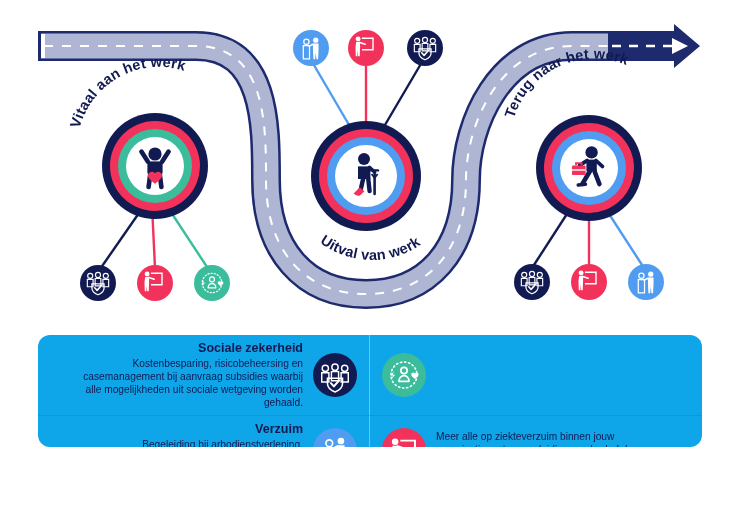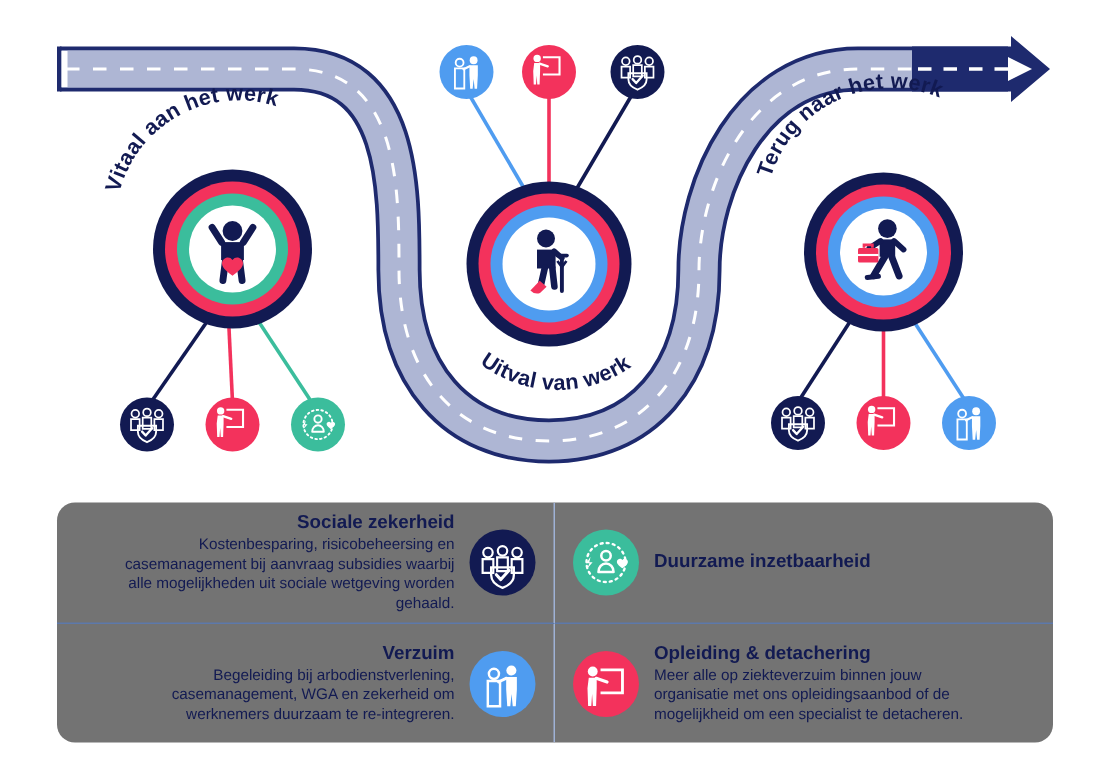--- a/index.html
+++ b/index.html
@@ -35,22 +35,22 @@
     fill: #121a52;
     letter-spacing: .2px;
   }
 
   
   #service-panel {
     position: absolute;
     left: 38px;
     top: 335px;
     width: 664px;
-    height: 160px;
-    background: #737373;
+    height: 112px;
+    background: #0ea5e9;
     border-radius: 12px;
     display: grid;
     grid-template-columns: 1fr 1fr;
     grid-template-rows: 1fr 1fr;
     box-sizing: border-box;
     overflow: hidden;
   }
   .svc-cell {
     display: flex;
     align-items: center;
@@ -342,21 +342,20 @@
         <g transform="scale(1.05)">
           <circle cx="0" cy="0" r="12.4" fill="none" stroke="#fff" stroke-width="1.5" stroke-dasharray="1.3 2.6" stroke-linecap="round"></circle>
           <circle cx="0" cy="-4.3" r="3" fill="none" stroke="#fff" stroke-width="1.6"></circle>
           <path d="M -4.8 6 a 4.8 5.4 0 0 1 9.6 0 z" fill="none" stroke="#fff" stroke-width="1.6" stroke-linejoin="round"></path>
           <path d="M -9.8 -3.6 l -2.8 4 h 2.1 l -1.5 3.6 l 3.5 -4.2 h -2.1 z" fill="#fff"></path>
           <path d="M 10.4 -1.6 c -1.1 -1.7 -3.5 -0.6 -3.5 1.1 c 0 1.7 2.2 3.1 3.5 4.2 c 1.3 -1.1 3.5 -2.5 3.5 -4.2 c 0 -1.7 -2.4 -2.8 -3.5 -1.1 z" fill="#fff"></path>
         </g>
       </svg>
     </div>
     <div class="svc-text">
-      <div class="svc-title">Duurzame inzetbaarheid</div>
     </div>
   </div>
 
   <div class="svc-cell left-col c3">
     <div class="svc-text">
       <div class="svc-title">Verzuim</div>
       <div class="svc-desc">Begeleiding bij arbodienstverlening, casemanagement, WGA en zekerheid om werknemers duurzaam te re-integreren.</div>
     </div>
     <div class="svc-icon" style="background:#4f9cf0">
       <svg width="44" height="44" viewBox="-22 -22 44 44" xmlns="http://www.w3.org/2000/svg">
@@ -376,18 +375,17 @@
       <svg width="44" height="44" viewBox="-22 -22 44 44" xmlns="http://www.w3.org/2000/svg">
         <g transform="translate(-1,1) scale(1.06)">
           <path d="M -2.5 -9.8 h 13.8 v 14.4 h -13.8" fill="none" stroke="#fff" stroke-width="1.8"></path>
           <circle cx="-7.4" cy="-8.8" r="3.1" fill="#fff"></circle>
           <path d="M -9.9 -4.9 h 5 v 6.6 l -0.4 11.2 h -2 l -0.5 -7.6 l -0.5 7.6 h -2 l -0.4 -11.2 z" fill="#fff"></path>
           <path d="M -5.2 -4.5 l 6.8 2.3" stroke="#fff" stroke-width="2" stroke-linecap="round" fill="none"></path>
         </g>
       </svg>
     </div>
     <div class="svc-text">
-      <div class="svc-title">Opleiding &amp; detachering</div>
       <div class="svc-desc">Meer alle op ziekteverzuim binnen jouw organisatie met ons opleidingsaanbod of de mogelijkheid om een specialist te detacheren.</div>
     </div>
   </div>
 
 </div>
 
 </body></html>

